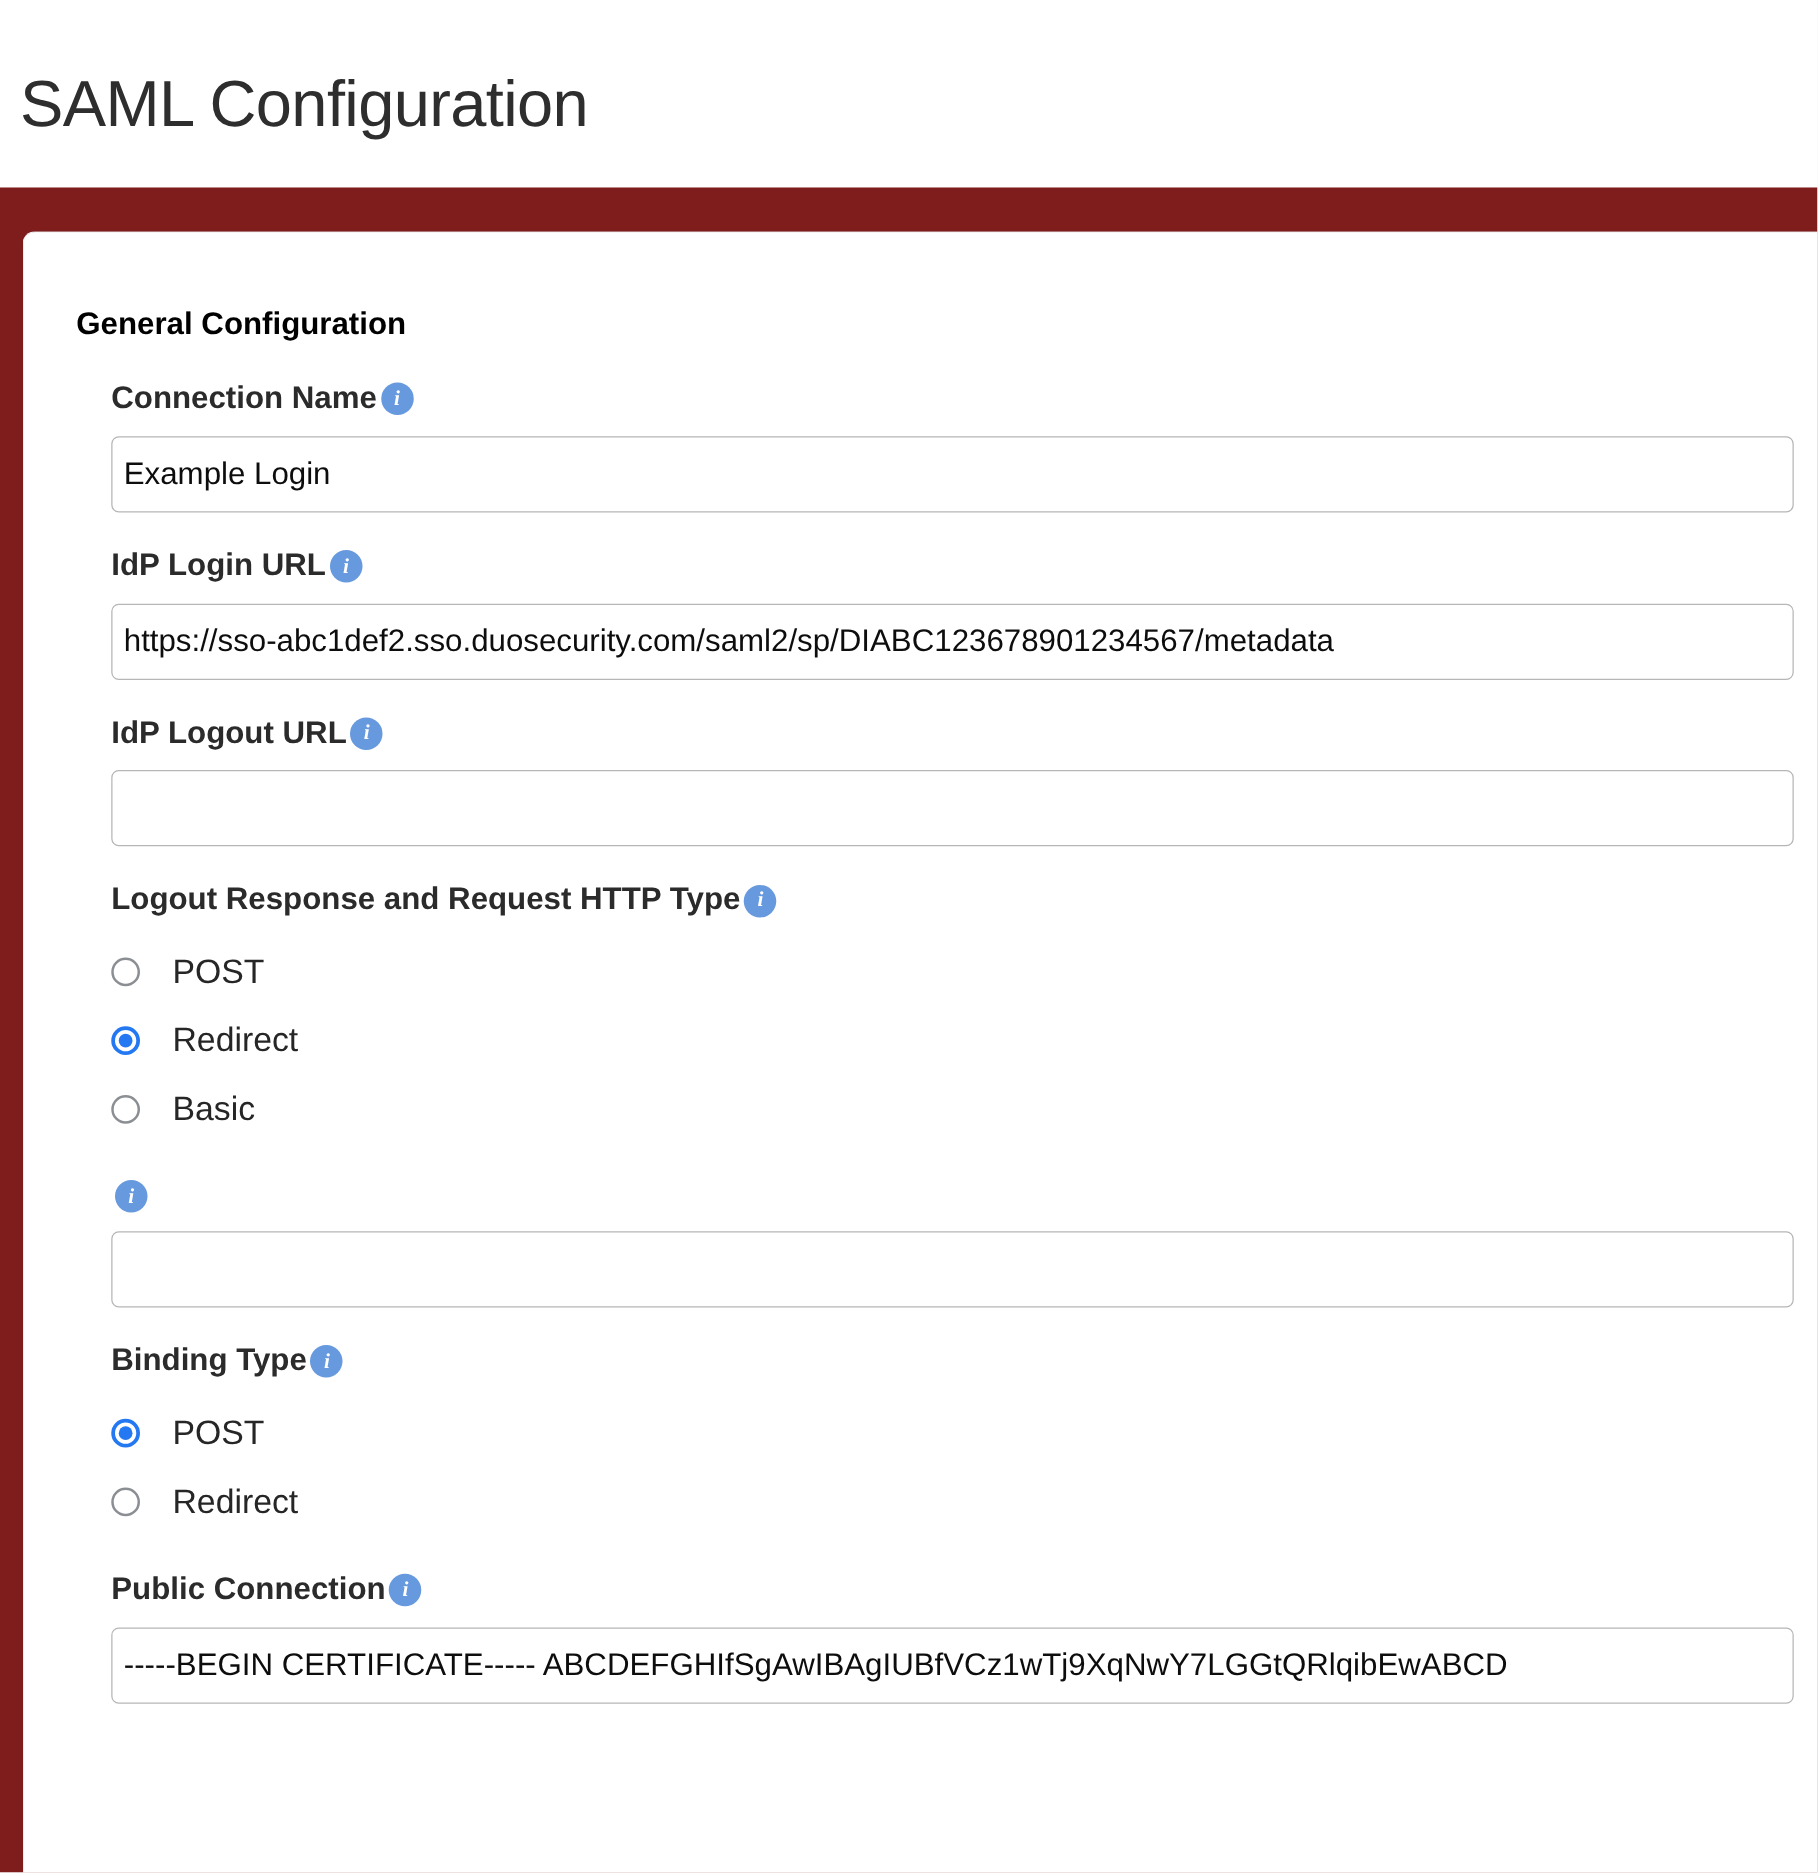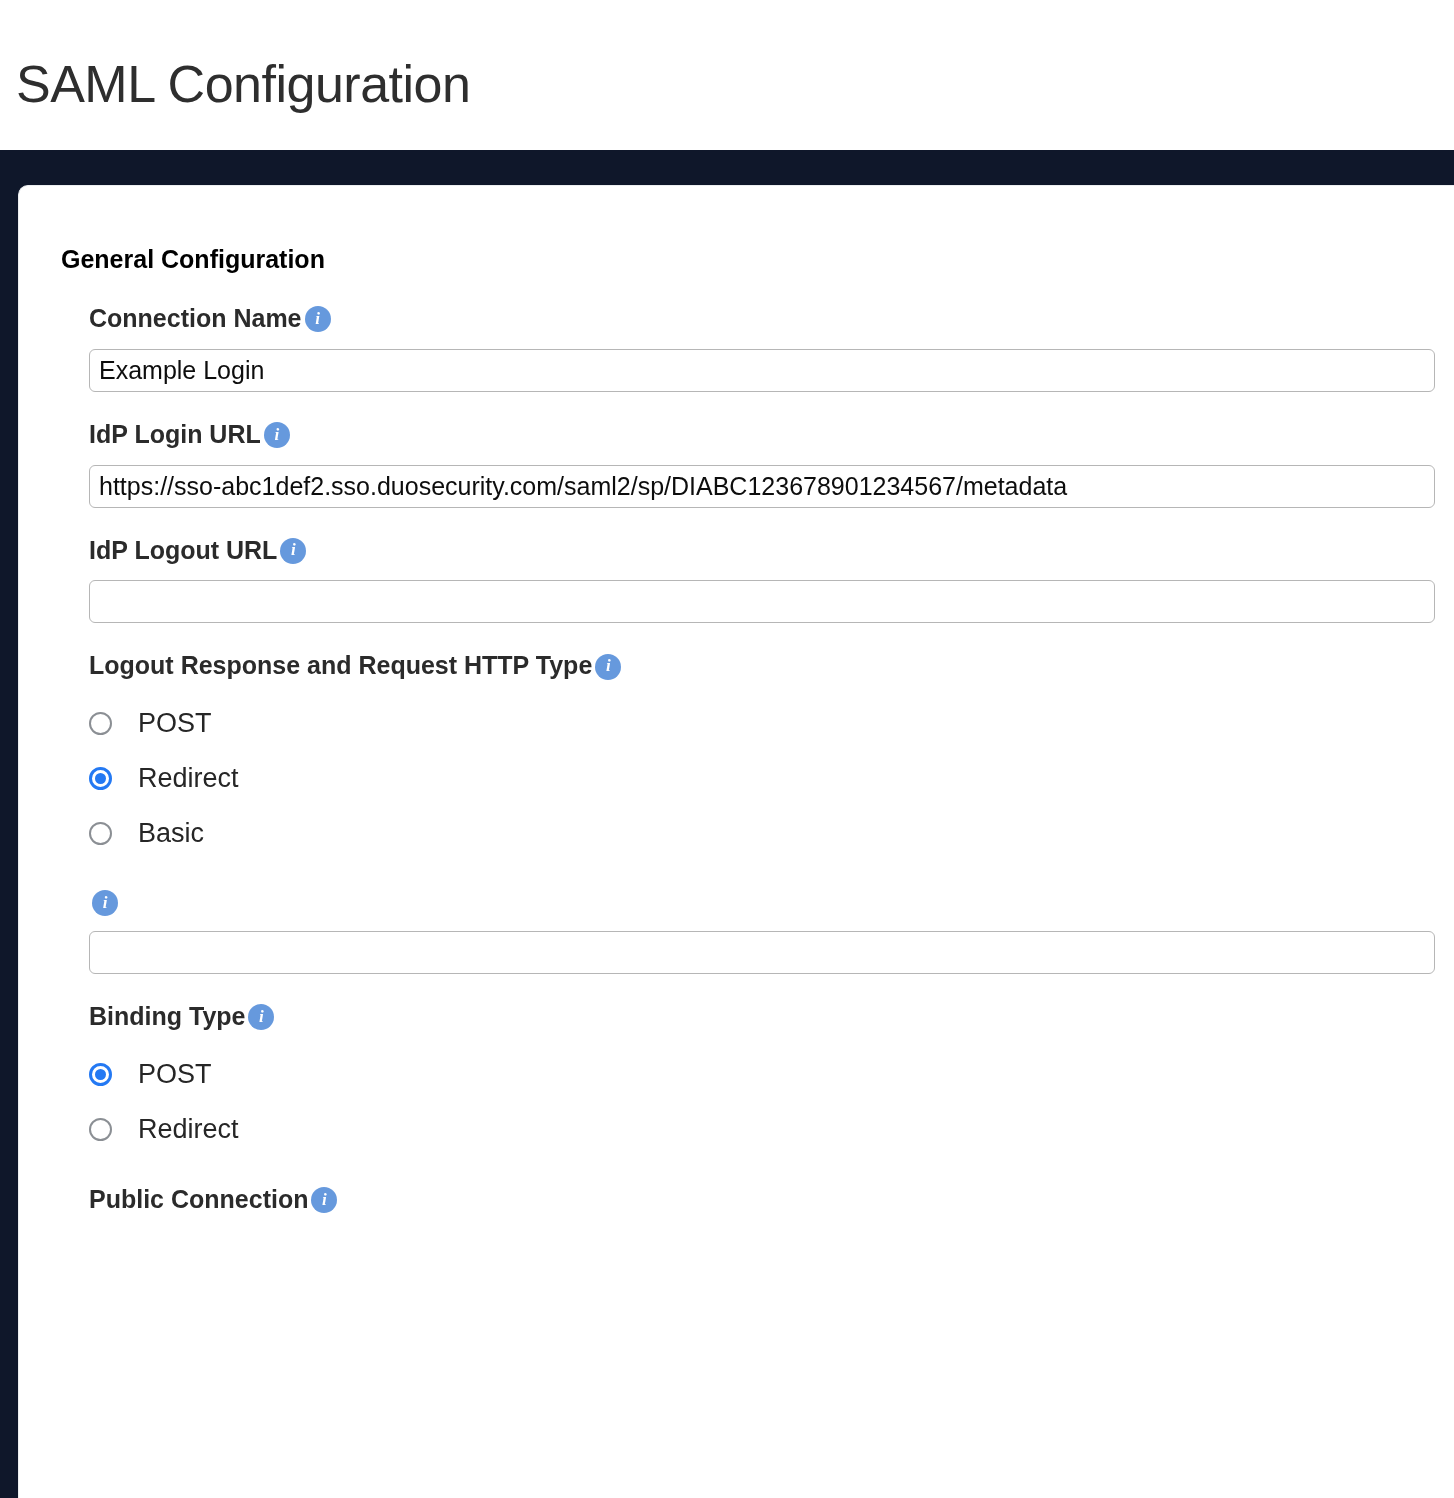--- a/index.html
+++ b/index.html
@@ -29,21 +29,21 @@
     font-size: 52px;
     font-weight: 400;
     color: #2e2e2e;
     line-height: 1;
     margin: 18px 0 0 0;
     letter-spacing: -0.5px;
   }
 
   
   .page-body {
-    background: #0f172a;
+    background: #7f1d1d;
     padding: 35px 0 0 18px;
     height: calc(1498px - 150px);
   }
   .card {
     background: #ffffff;
     border-radius: 10px;
     border: 1px solid #eceef0;
     border-right: none;
     box-shadow: 0 1px 2px rgba(0,0,0,0.03);
     min-height: 1400px;
@@ -95,21 +95,21 @@
     cursor: pointer;
     position: relative;
     top: 1px;
   }
   .info-icon span { position: relative; top: -1px; }
 
   
   .text-input {
     display: block;
     width: 1346px;
-    height: 43px;
+    height: 61px;
     border: 1px solid #b6b6b6;
     border-radius: 6px;
     background: #ffffff;
     font-family: "Liberation Sans", sans-serif;
     font-size: 25px;
     color: #0d0d0d;
     padding: 0 9px;
     outline: none;
     overflow: hidden;
     text-overflow: clip;
@@ -251,16 +251,17 @@
       </div>
     </div>
 
     <div class="field-group">
       <div class="field-label">
         <span>Public Connection</span>
         <span class="info-icon">
             <span>i</span>
           </span>
       </div>
+      <input class="text-input" type="text" value="-----BEGIN CERTIFICATE----- ABCDEFGHIfSgAwIBAgIUBfVCz1wTj9XqNwY7LGGtQRlqibEwABCD" style="">
     </div>
 
   </div>
 </div>
 
 </body></html>

